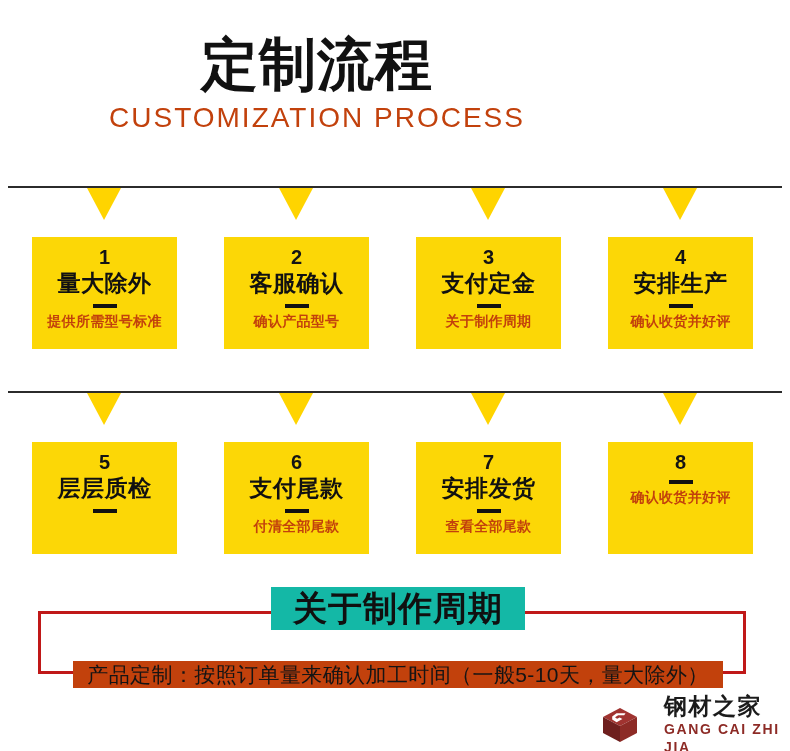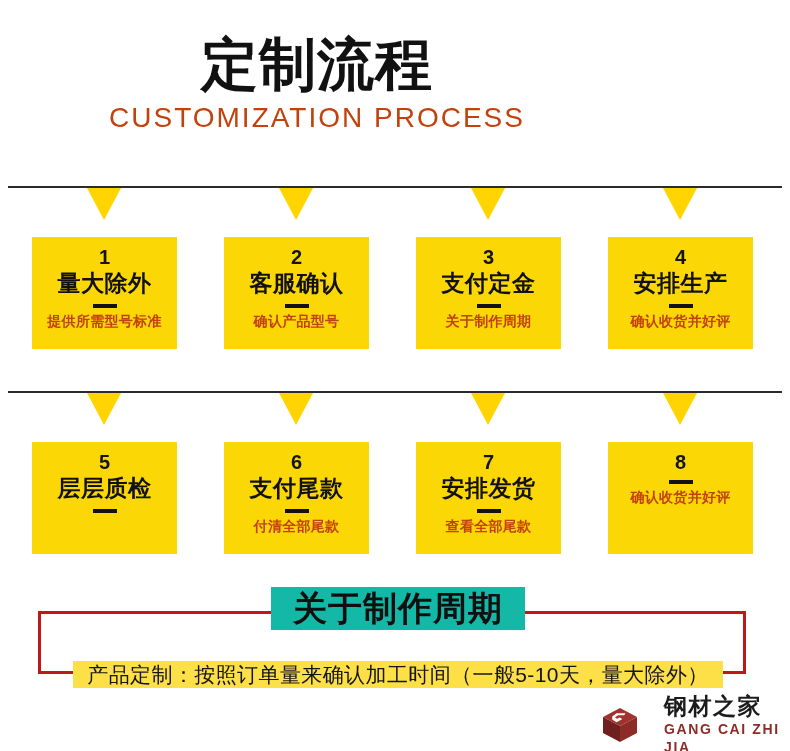--- a/index.html
+++ b/index.html
@@ -145,21 +145,21 @@
   .note-body {
     position: absolute;
     left: 0;
     bottom: -17px;
     width: 790px;
     margin-left: -38px;
     text-align: center;
   }
   .note-body span {
     display: inline-block;
-    background: #fde047;
+    background: #c2410c;
     padding: 0 14px;
     font-size: 21px;
     font-weight: normal;
     color: #141414;
     letter-spacing: 0.4px;
     line-height: 1.3;
   }
 
   
   .logo {

